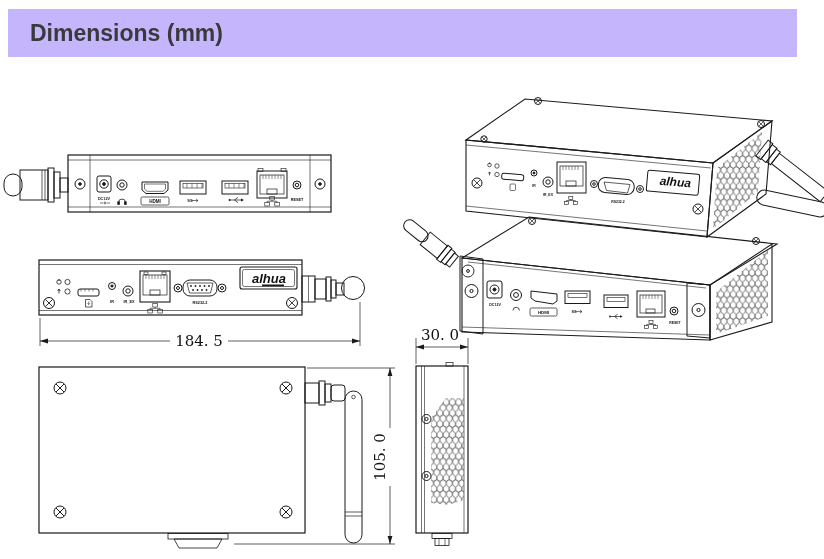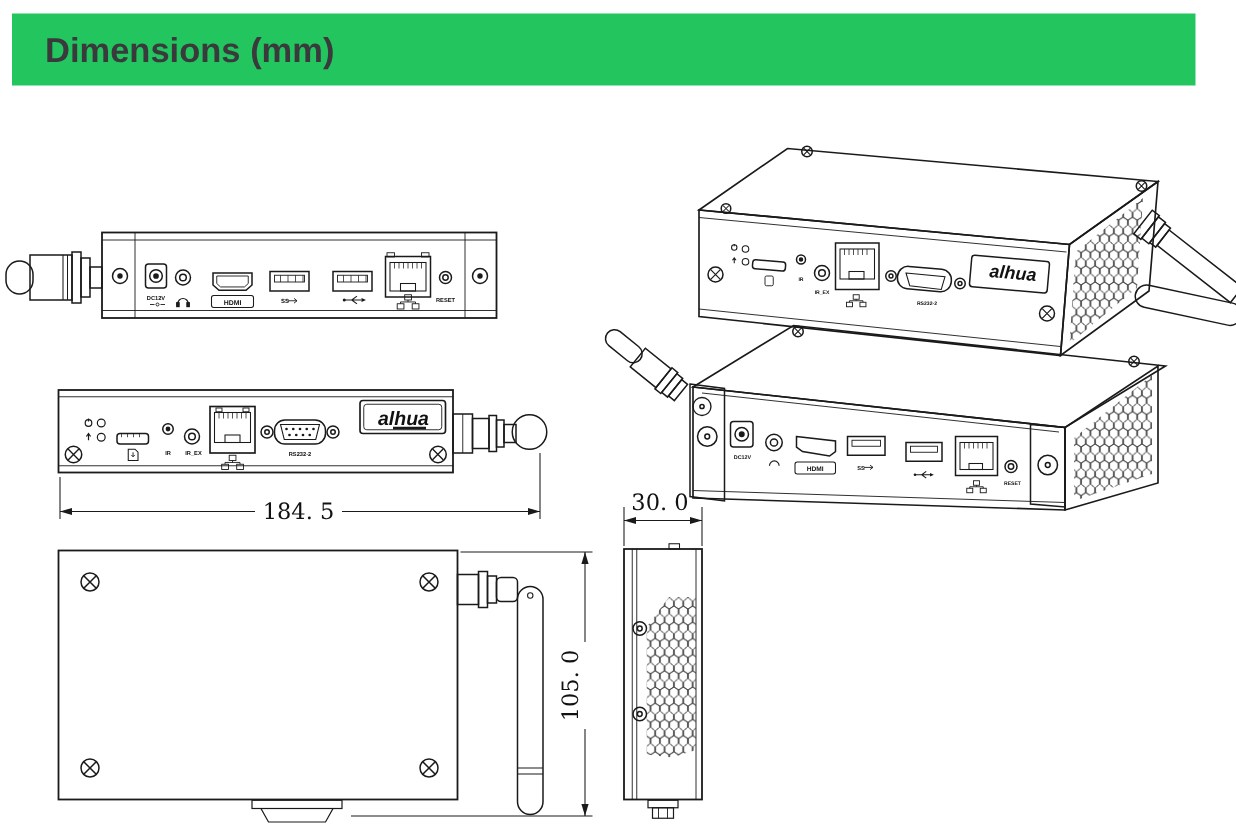--- a/index.html
+++ b/index.html
@@ -1,18 +1,18 @@
 <!DOCTYPE html>
 <html><head>
 <meta charset="utf-8">
 <style>
   html,body{margin:0;padding:0;background:#fff;}
   .page{position:relative;width:824px;height:559px;background:#fff;overflow:hidden;
         font-family:"Liberation Sans",sans-serif;}
-  .header-bar{position:absolute;left:8px;top:9px;width:789px;height:48px;background:#22c55e;
+  .header-bar{position:absolute;left:8px;top:9px;width:789px;height:48px;background:#c4b5fd;
               display:flex;align-items:center;}
   .header-bar h1{margin:0 0 0 22px;font-size:23px;font-weight:bold;color:#3a3a3c;letter-spacing:0px;}
   svg{position:absolute;left:0;top:0;}
   svg text{font-family:"Liberation Sans",sans-serif;fill:#111;}
   .dimtxt{font-family:"DejaVu Serif",serif;font-size:15px;}
   .microtxt{font-weight:bold;}
   .ln{stroke:#1a1a1a;fill:none;}
 </style>
 </head>
 <body>

